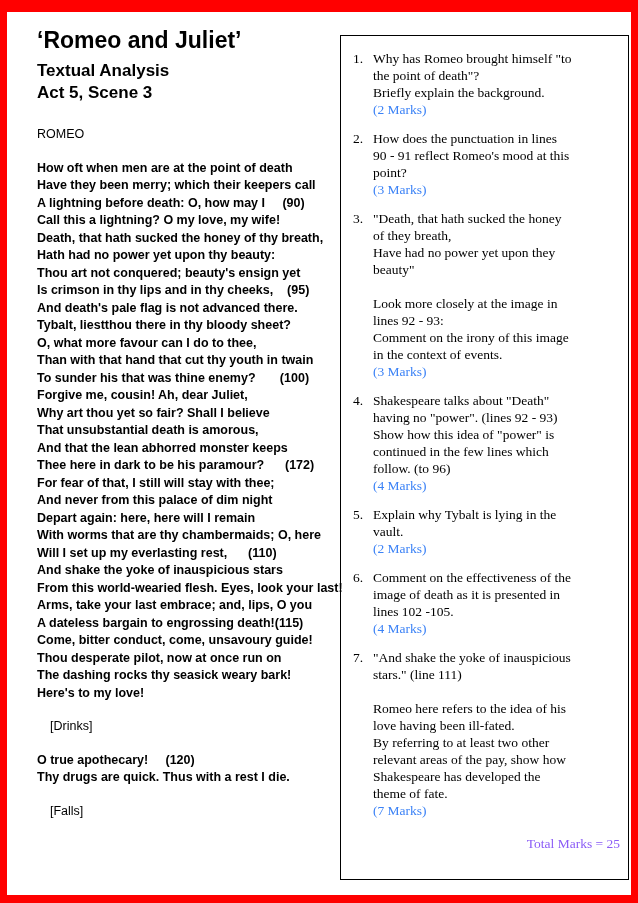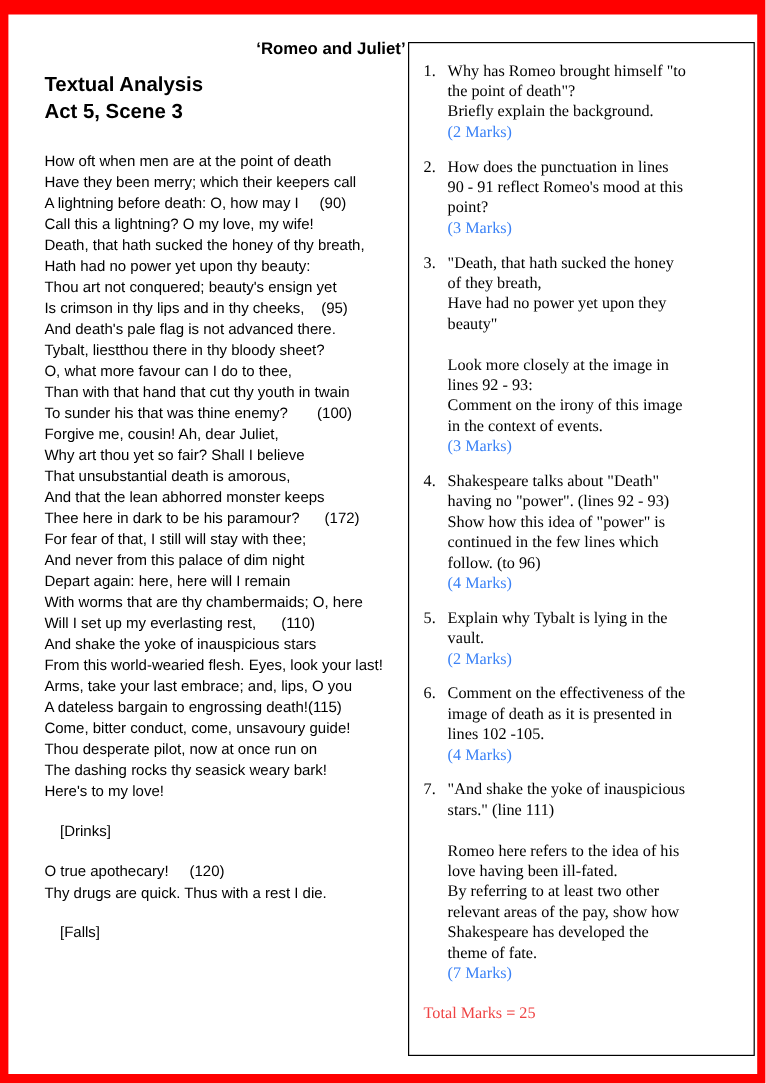--- a/index.html
+++ b/index.html
@@ -14,58 +14,59 @@
     overflow:hidden;
     font-family:"Liberation Sans", sans-serif;
     color:#000000;
   }
   
   .left-col{
     position:absolute;left:30px;top:16px;width:302px;
     font-size:12.5px;line-height:17.5px;
   }
   .title{
-    font-size:14px;font-weight:bold;line-height:24px;
+    font-size:23px;font-weight:bold;line-height:24px;
     margin:0 1px 10px 0;
-    text-align:right;
   }
   .sub{font-weight:bold;font-size:17px;line-height:17px;margin:0 0 5px 0;}
   .sub2{margin-bottom:25px;}
   .speaker{font-weight:normal;margin:0 0 16px 0;}
-  .verse .vline{white-space:pre;font-weight:normal;}
+  .verse .vline{white-space:pre;font-weight:bold;}
   .stage{font-weight:normal;margin:16px 0;padding-left:13px;}
   
   .qbox{
     position:absolute;left:333px;top:23px;width:289px;height:845px;
     box-sizing:border-box;
     border:1px solid #000000;
     padding:14px 8px 0 12px;
     font-family:"Liberation Serif", serif;
     font-size:13.5px;line-height:17px;
     color:#000000;
   }
   .question{display:flex;margin-bottom:12px;}
   .qnum{flex:none;width:20px;}
   .qtext{flex:1;}
   .qbody{white-space:pre-line;}
   .qmarks{color:#3b82f6;}
   .total{
-    color:#ef4444;
+    color:#8b5cf6;
     margin-top:16px;
+    text-align:right;
   }
 </style>
 </head>
 <body>
 
 <div class="page">
 
   <div class="left-col">
     <h1 class="title">‘Romeo and Juliet’</h1>
     <div class="sub">Textual Analysis</div>
     <div class="sub sub2">Act 5, Scene 3</div>
+    <div class="speaker">ROMEO</div>
     <div class="verse" id="verse">
         <div class="vline">How oft when men are at the point of death</div>
         <div class="vline">Have they been merry; which their keepers call</div>
         <div class="vline">A lightning before death: O, how may I     (90)</div>
         <div class="vline">Call this a lightning? O my love, my wife!</div>
         <div class="vline">Death, that hath sucked the honey of thy breath,</div>
         <div class="vline">Hath had no power yet upon thy beauty:</div>
         <div class="vline">Thou art not conquered; beauty's ensign yet</div>
         <div class="vline">Is crimson in thy lips and in thy cheeks,    (95)</div>
         <div class="vline">And death's pale flag is not advanced there.</div>

